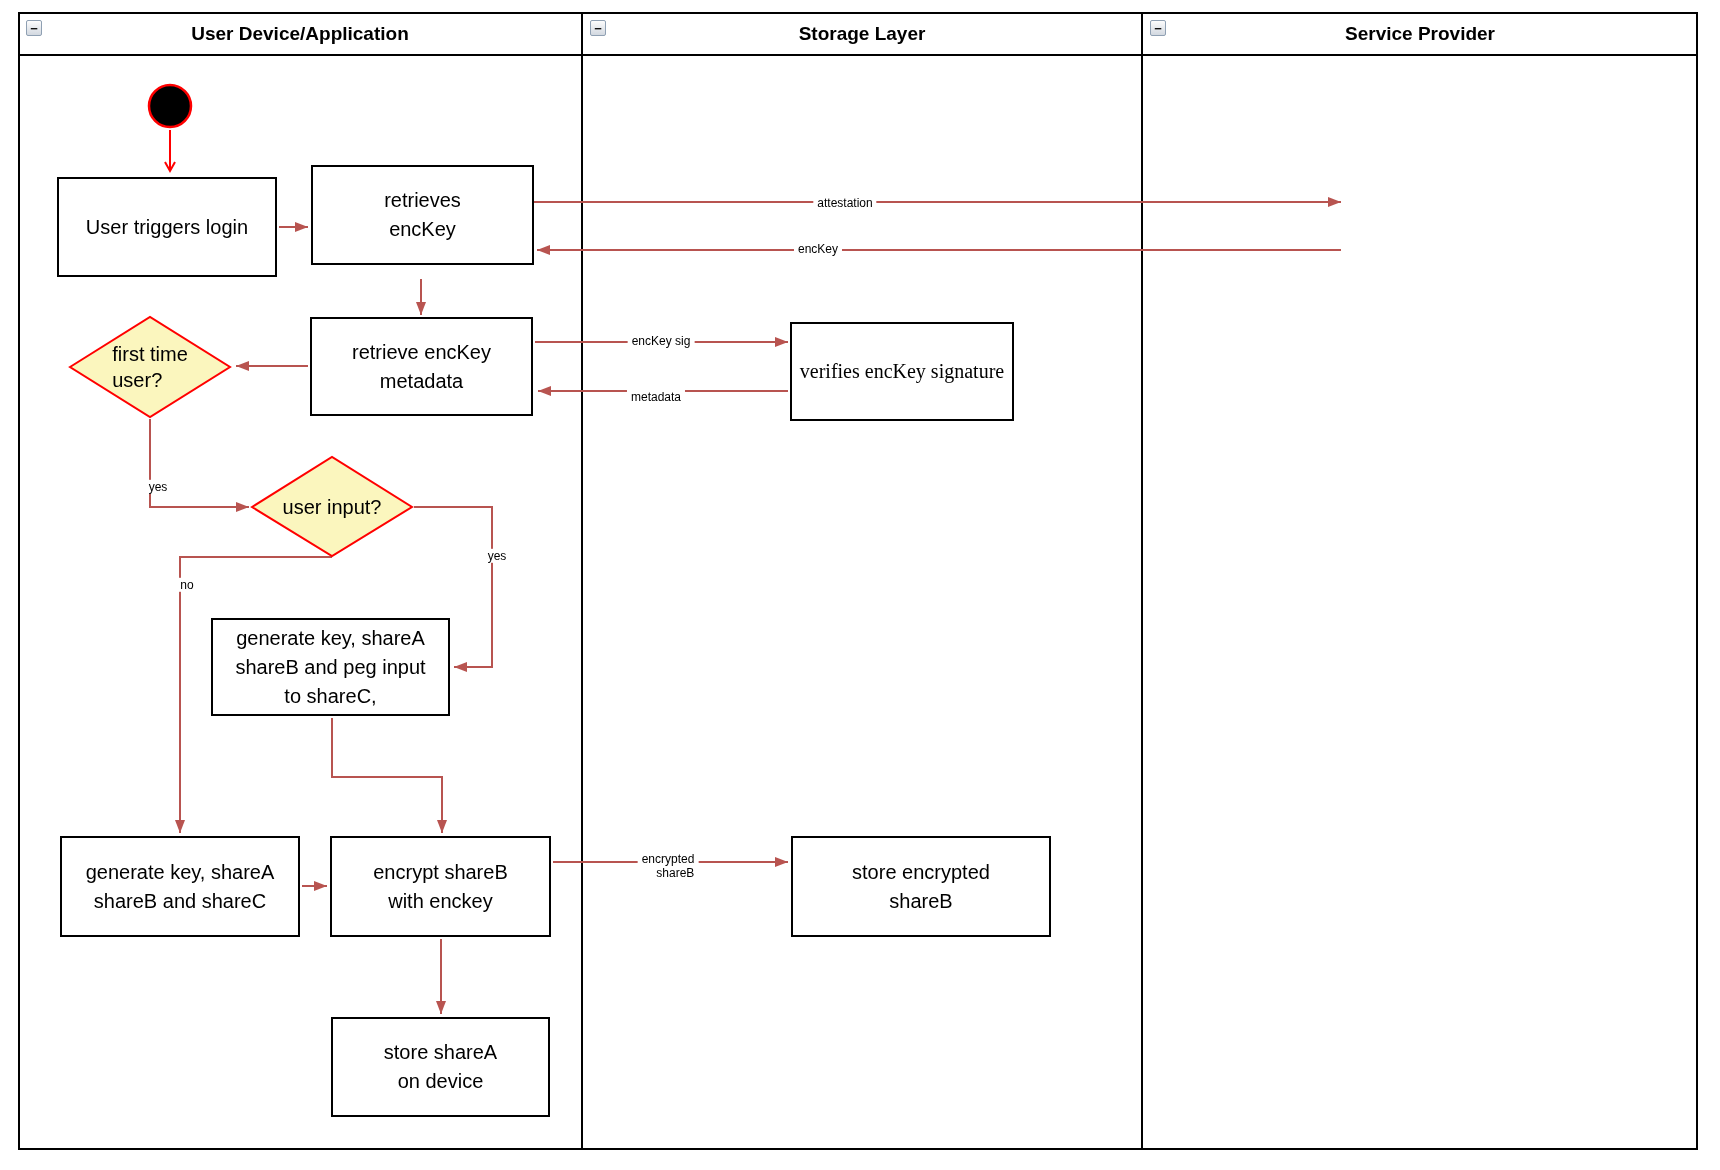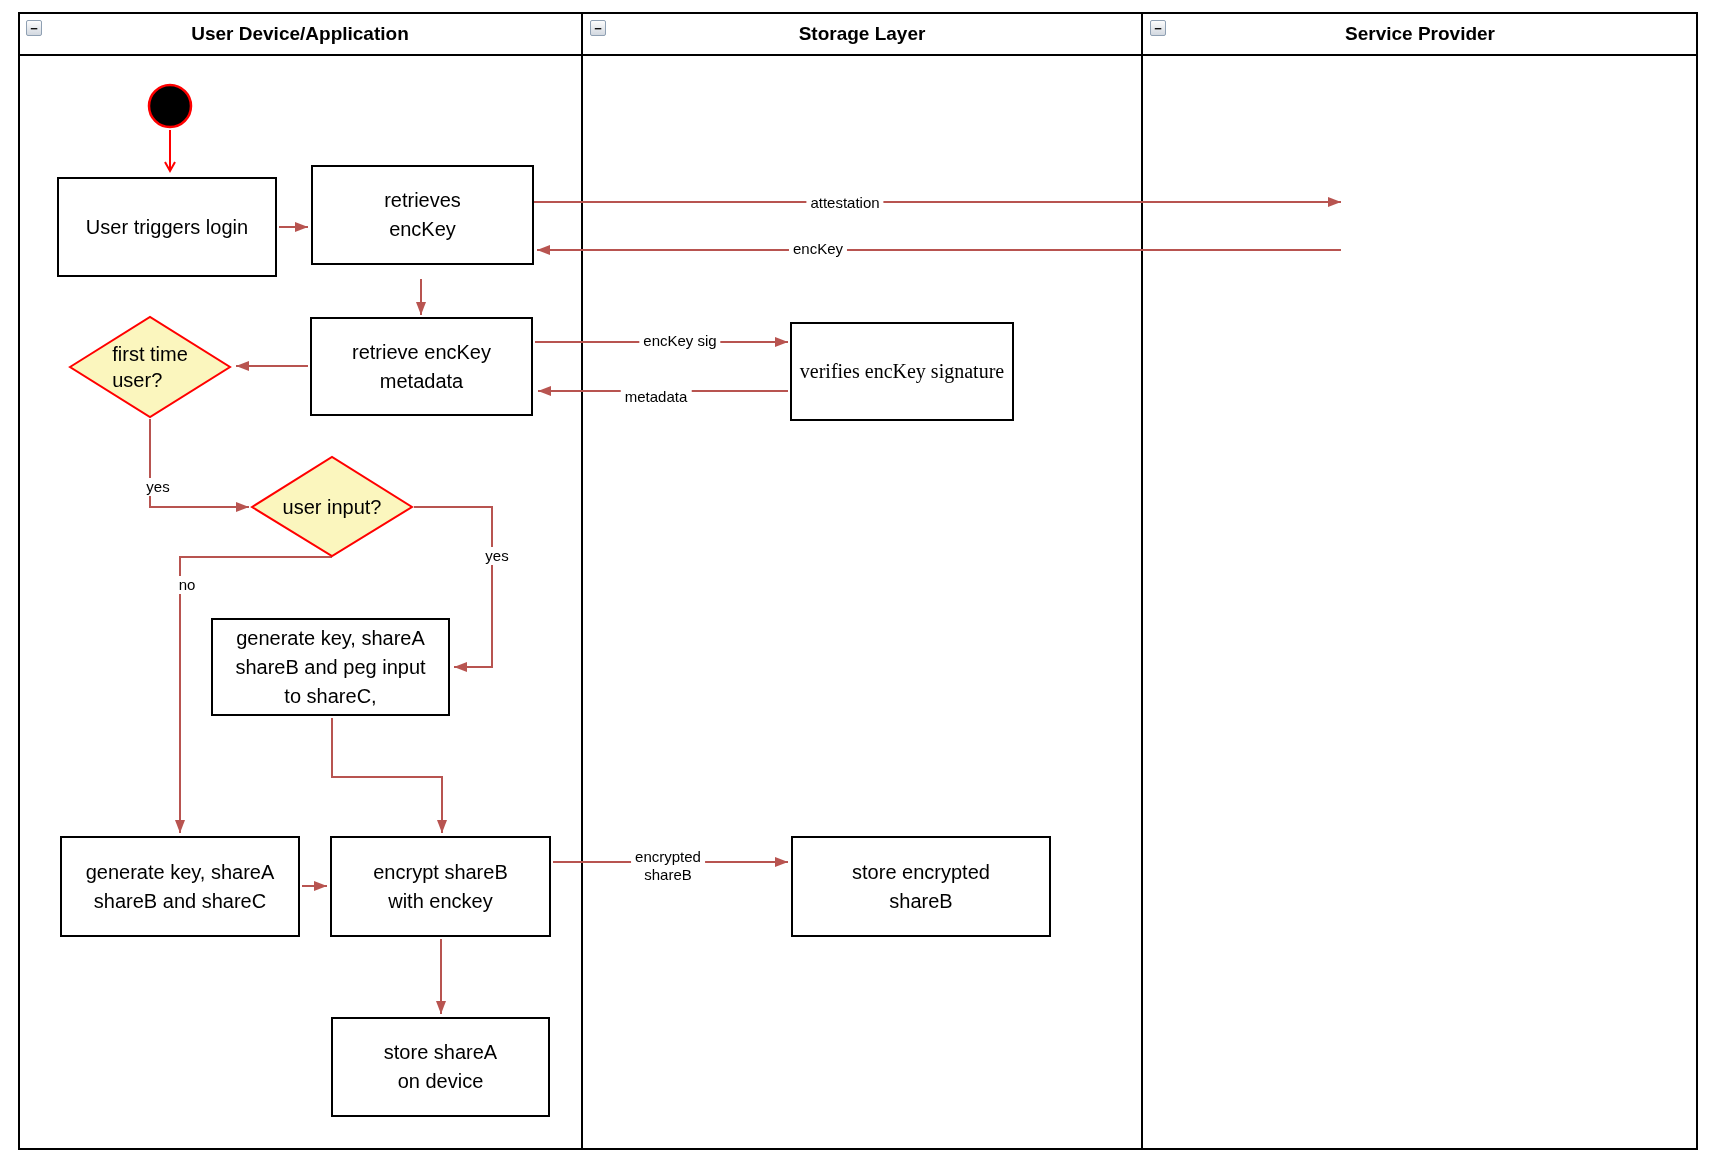--- a/index.html
+++ b/index.html
@@ -23,21 +23,21 @@
 
   
   .node { position:absolute; box-sizing:border-box; border:2px solid #000; background:#fff;
           display:flex; align-items:center; justify-content:center; text-align:center;
           font-size:20px; line-height:1.45; white-space:pre-line; }
   .dlabel { position:absolute; transform:translate(-50%,-50%); text-align:left;
             font-size:20px; line-height:1.3; white-space:pre-line; }
 
   
   .elabel { position:absolute; transform:translate(-50%,-50%); background:#fff;
-            padding:0 4px; font-size:15px; line-height:1.2; text-align:center;
+            padding:0 4px; font-size:12px; line-height:1.2; text-align:right;
             white-space:pre-line; }
 </style>
 </head>
 <body>
 
 <div class="canvas">
 
   <div class="pool"></div>
   <div class="header-line"></div>
   <div class="vdiv" style="left:581px;"></div>
@@ -112,21 +112,21 @@
 shareB</div>
   <div class="node" style="left:331px; top:1017px; width:219px; height:100px;">store shareA
 on device</div>
 
   <div class="dlabel" style="left:150px; top:367px;">first time
 user?</div>
   <div class="dlabel" style="left:332px; top:507px;">user input?</div>
 
   <div class="elabel" style="left:845px; top:203px;">attestation</div>
   <div class="elabel" style="left:818px; top:249px;">encKey</div>
-  <div class="elabel" style="left:680px; top:341px;">encKey sig</div>
+  <div class="elabel" style="left:661px; top:341px;">encKey sig</div>
   <div class="elabel" style="left:656px; top:397px;">metadata</div>
   <div class="elabel" style="left:668px; top:866px;">encrypted
 shareB</div>
   <div class="elabel" style="left:158px; top:487px;">yes</div>
   <div class="elabel" style="left:497px; top:556px;">yes</div>
   <div class="elabel" style="left:187px; top:585px;">no</div>
 
 </div>
 
 </body></html>

